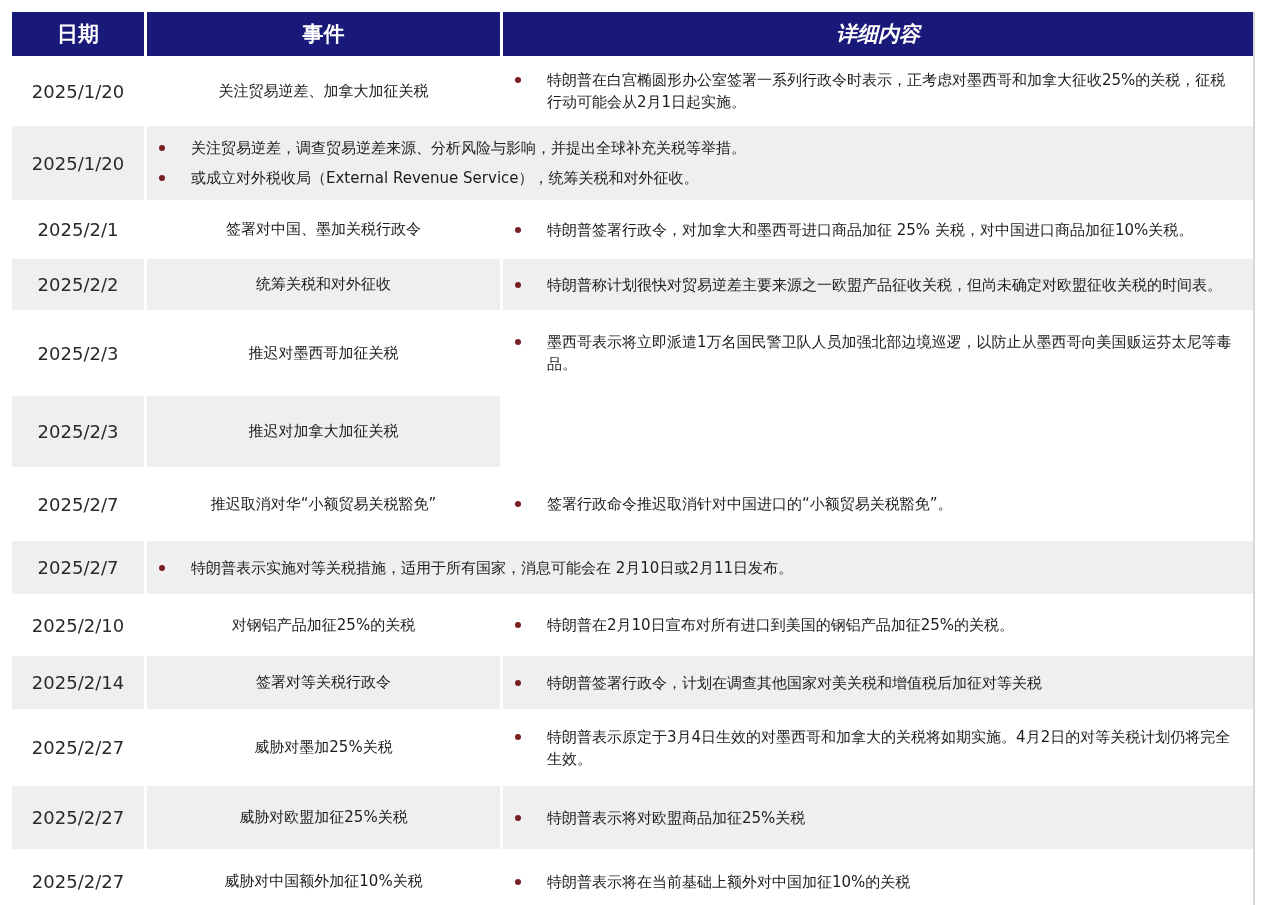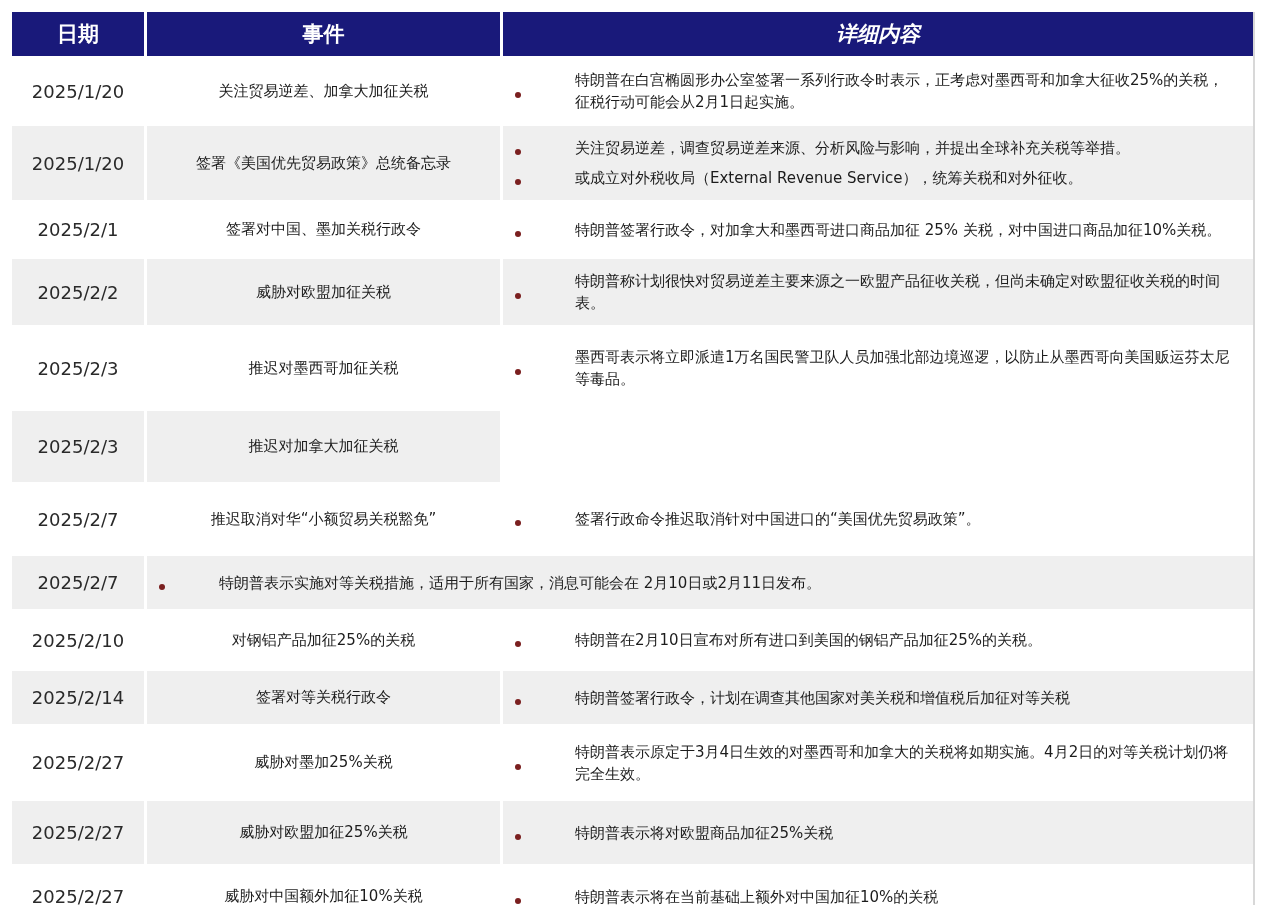--- a/index.html
+++ b/index.html
@@ -47,21 +47,21 @@
   }
   .c-event{
     width:356px;display:flex;align-items:center;justify-content:center;
     text-align:center;font-size:15px;border-right:3px solid #ffffff;
     padding:4px 10px;color:#1c1c1c;
   }
   .c-details{
     flex:1;display:flex;flex-direction:column;justify-content:center;
     padding:7px 18px 7px 0;
   }
-  .bullet-line{display:flex;align-items:center;padding:4px 0;gap:28px;}
+  .bullet-line{display:flex;align-items:flex-start;padding:4px 0;}
   .bullet{
     flex:none;width:6px;height:6px;border-radius:50%;
     background:var(--bullet,#7a1f1f);margin:8px 26px 0 12px;
   }
   .bullet-text{font-size:15px;line-height:22px;color:#1c1c1c;}
   
   .tbody .row:nth-child(1){min-height:57px;}
   .tbody .row:nth-child(2){min-height:66px;}
   .tbody .row:nth-child(3){min-height:57px;}
   .tbody .row:nth-child(4){min-height:53px;}
@@ -91,21 +91,20 @@
     <div class="cell c-details">
           <div class="bullet-line">
             <span class="bullet"></span>
             <span class="bullet-text">特朗普在白宫椭圆形办公室签署一系列行政令时表示，正考虑对墨西哥和加拿大征收25%的关税，征税行动可能会从2月1日起实施。</span>
           </div>
         </div>
   </div>
 
   <div class="row alt">
     <div class="cell c-date">2025/1/20</div>
-    <div class="cell c-event">签署《美国优先贸易政策》总统备忘录</div>
     <div class="cell c-details">
           <div class="bullet-line">
             <span class="bullet"></span>
             <span class="bullet-text">关注贸易逆差，调查贸易逆差来源、分析风险与影响，并提出全球补充关税等举措。</span>
           </div>
           <div class="bullet-line">
             <span class="bullet"></span>
             <span class="bullet-text">或成立对外税收局（External Revenue Service），统筹关税和对外征收。</span>
           </div>
         </div>
@@ -117,21 +116,21 @@
     <div class="cell c-details">
           <div class="bullet-line">
             <span class="bullet"></span>
             <span class="bullet-text">特朗普签署行政令，对加拿大和墨西哥进口商品加征 25% 关税，对中国进口商品加征10%关税。</span>
           </div>
         </div>
   </div>
 
   <div class="row alt">
     <div class="cell c-date">2025/2/2</div>
-    <div class="cell c-event">威胁对欧盟加征关税</div>
+    <div class="cell c-event">统筹关税和对外征收</div>
     <div class="cell c-details">
           <div class="bullet-line">
             <span class="bullet"></span>
             <span class="bullet-text">特朗普称计划很快对贸易逆差主要来源之一欧盟产品征收关税，但尚未确定对欧盟征收关税的时间表。</span>
           </div>
         </div>
   </div>
 
   <div class="row">
     <div class="cell c-date">2025/2/3</div>
@@ -148,21 +147,21 @@
     <div class="cell c-date">2025/2/3</div>
     <div class="cell c-event">推迟对加拿大加征关税</div>
   </div>
 
   <div class="row">
     <div class="cell c-date">2025/2/7</div>
     <div class="cell c-event">推迟取消对华“小额贸易关税豁免”</div>
     <div class="cell c-details">
           <div class="bullet-line">
             <span class="bullet"></span>
-            <span class="bullet-text">签署行政命令推迟取消针对中国进口的“美国优先贸易政策”。</span>
+            <span class="bullet-text">签署行政命令推迟取消针对中国进口的“小额贸易关税豁免”。</span>
           </div>
         </div>
   </div>
 
   <div class="row alt">
     <div class="cell c-date">2025/2/7</div>
     <div class="cell c-details">
           <div class="bullet-line">
             <span class="bullet"></span>
             <span class="bullet-text">特朗普表示实施对等关税措施，适用于所有国家，消息可能会在 2月10日或2月11日发布。</span>

